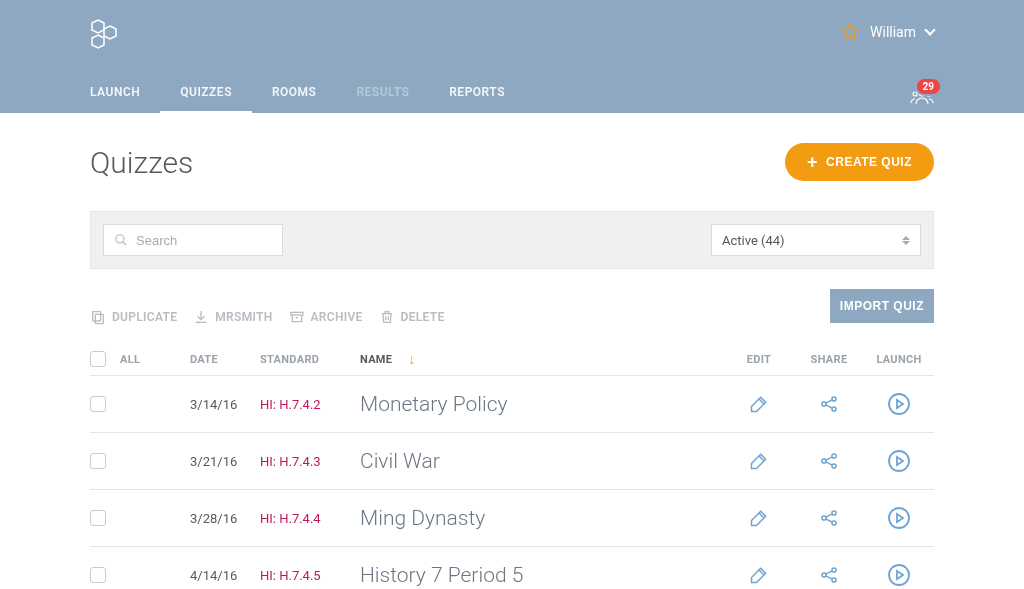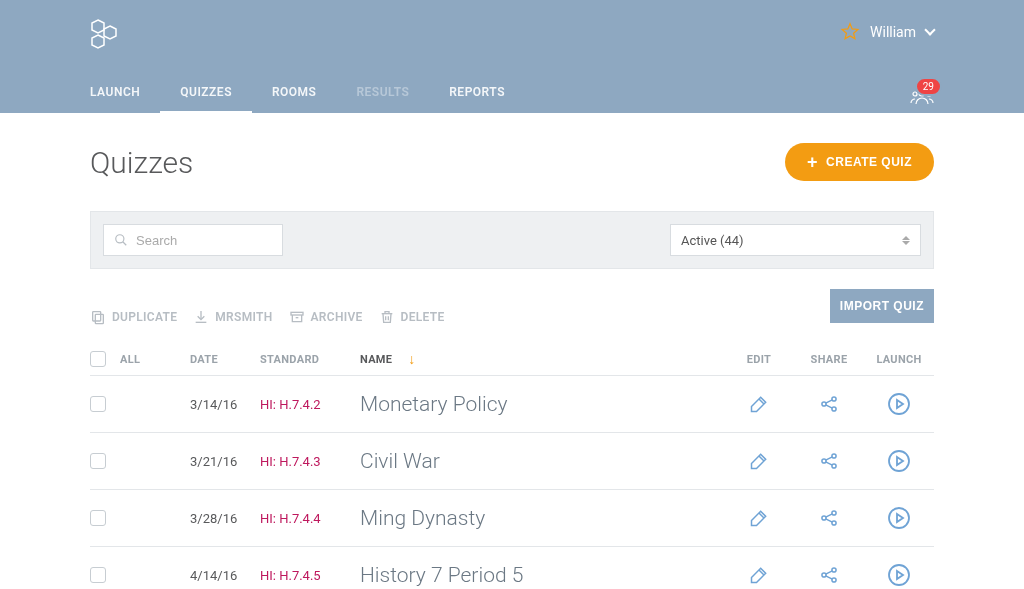--- a/index.html
+++ b/index.html
@@ -89,21 +89,21 @@
     right: 90px;
     bottom: 8px;
   }
   .notif-badge {
     position: absolute;
     top: -10px;
     right: -8px;
     background: #ef4444;
     color: #fff;
     font-size: 10px;
-    font-weight: 400;
+    font-weight: 700;
     border-radius: 10px;
     padding: 2px 6px;
     border: 2px solid #8ea8c1;
   }
   .content {
     padding: 30px 90px 0;
   }
   .page-head {
     display: flex;
     justify-content: space-between;
@@ -156,21 +156,21 @@
     border: none;
     outline: none;
     font-size: 13px;
     width: 100%;
     color: #555;
   }
   .search-box input::placeholder { color: #aaa; }
   .select-box {
     background: #fff;
     border: 1px solid #d8dce0;
-    width: 251px;
+    width: 210px;
     height: 32px;
     display: flex;
     align-items: center;
     justify-content: space-between;
     padding: 0 10px;
     font-size: 13px;
     color: #555;
     cursor: pointer;
   }
   .select-arrows {

